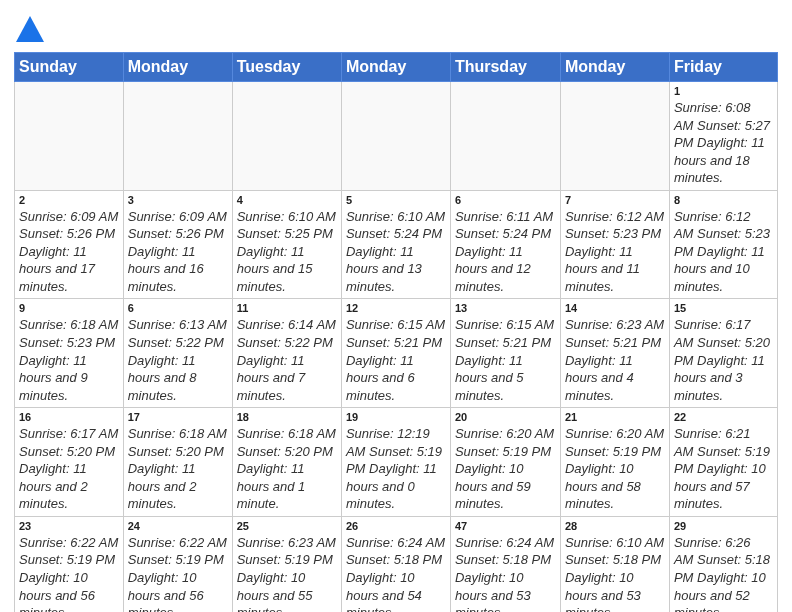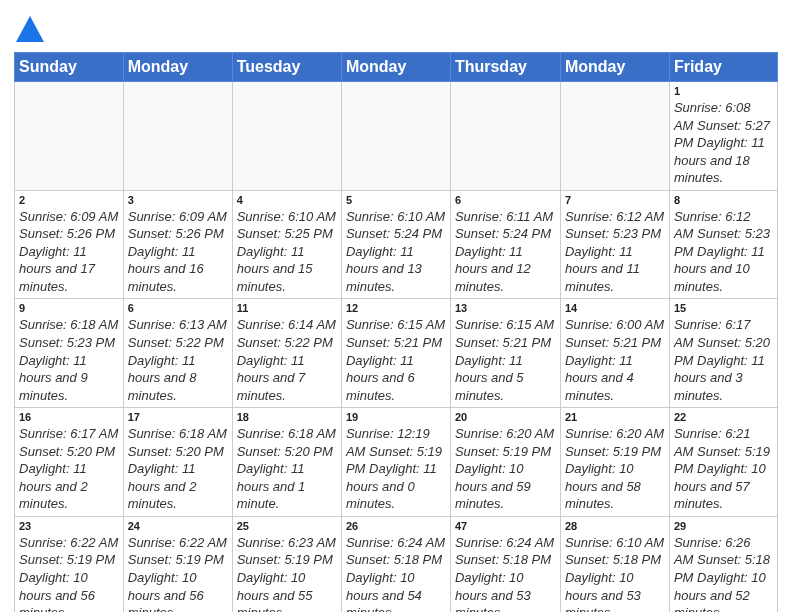--- a/index.html
+++ b/index.html
@@ -220,21 +220,21 @@
 Daylight: 11 hours and 6 minutes.</div>
           </td>
           <td>
             <span class="day-number">13</span>
             <div class="day-info">Sunrise: 6:15 AM
 Sunset: 5:21 PM
 Daylight: 11 hours and 5 minutes.</div>
           </td>
           <td>
             <span class="day-number">14</span>
-            <div class="day-info">Sunrise: 6:00 AM
+            <div class="day-info">Sunrise: 6:23 AM
 Sunset: 5:21 PM
 Daylight: 11 hours and 4 minutes.</div>
           </td>
           <td>
             <span class="day-number">15</span>
             <div class="day-info">Sunrise: 6:17 AM
 Sunset: 5:20 PM
 Daylight: 11 hours and 3 minutes.</div>
           </td>
         </tr>

